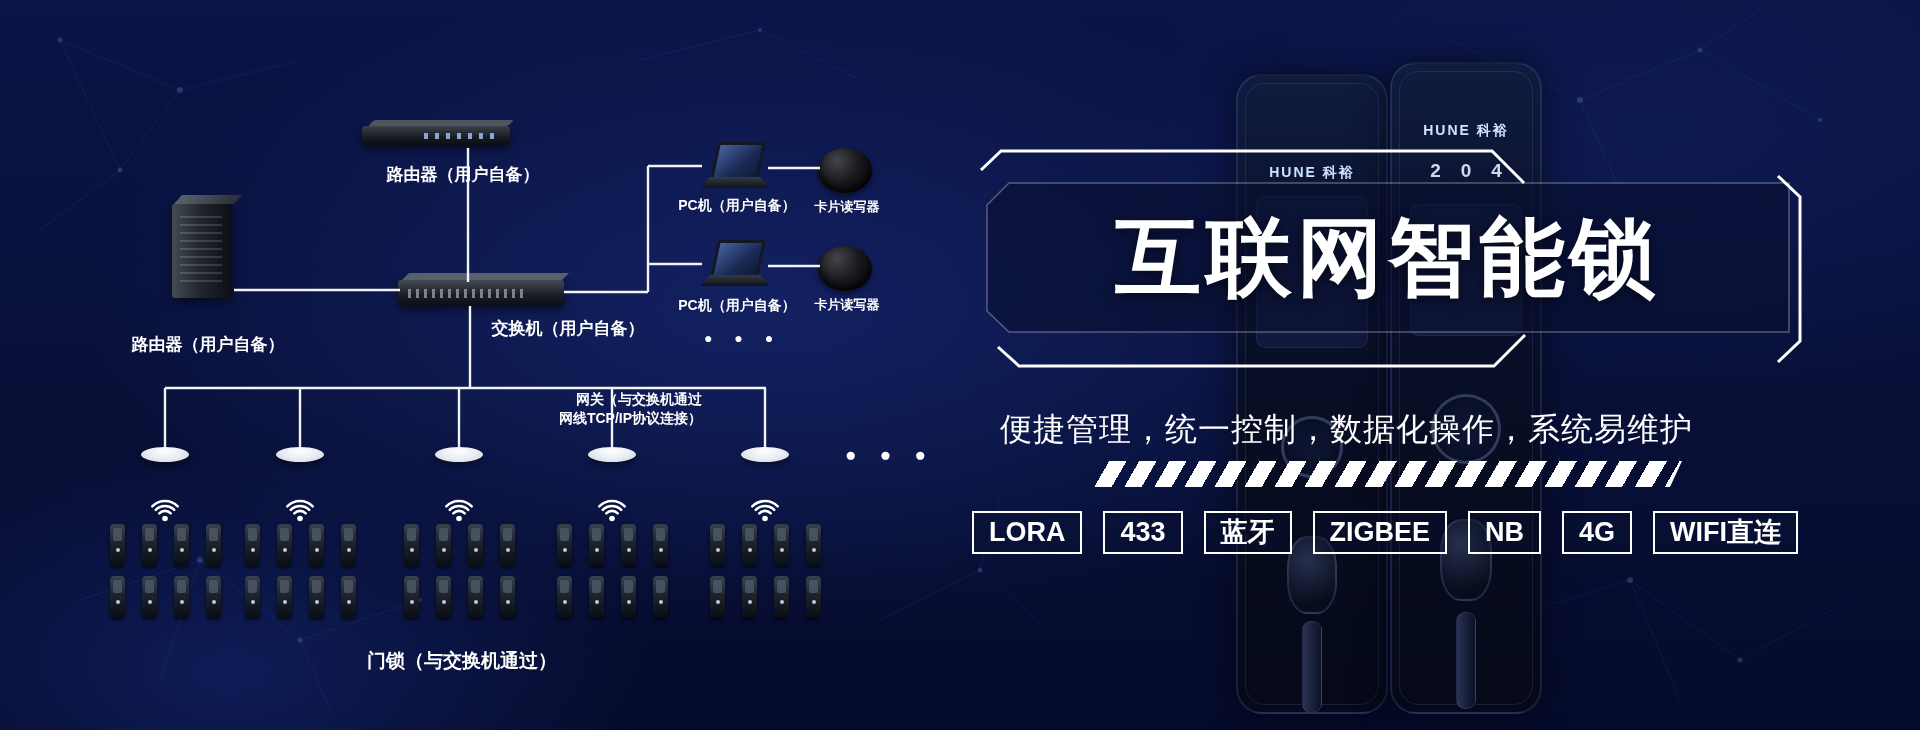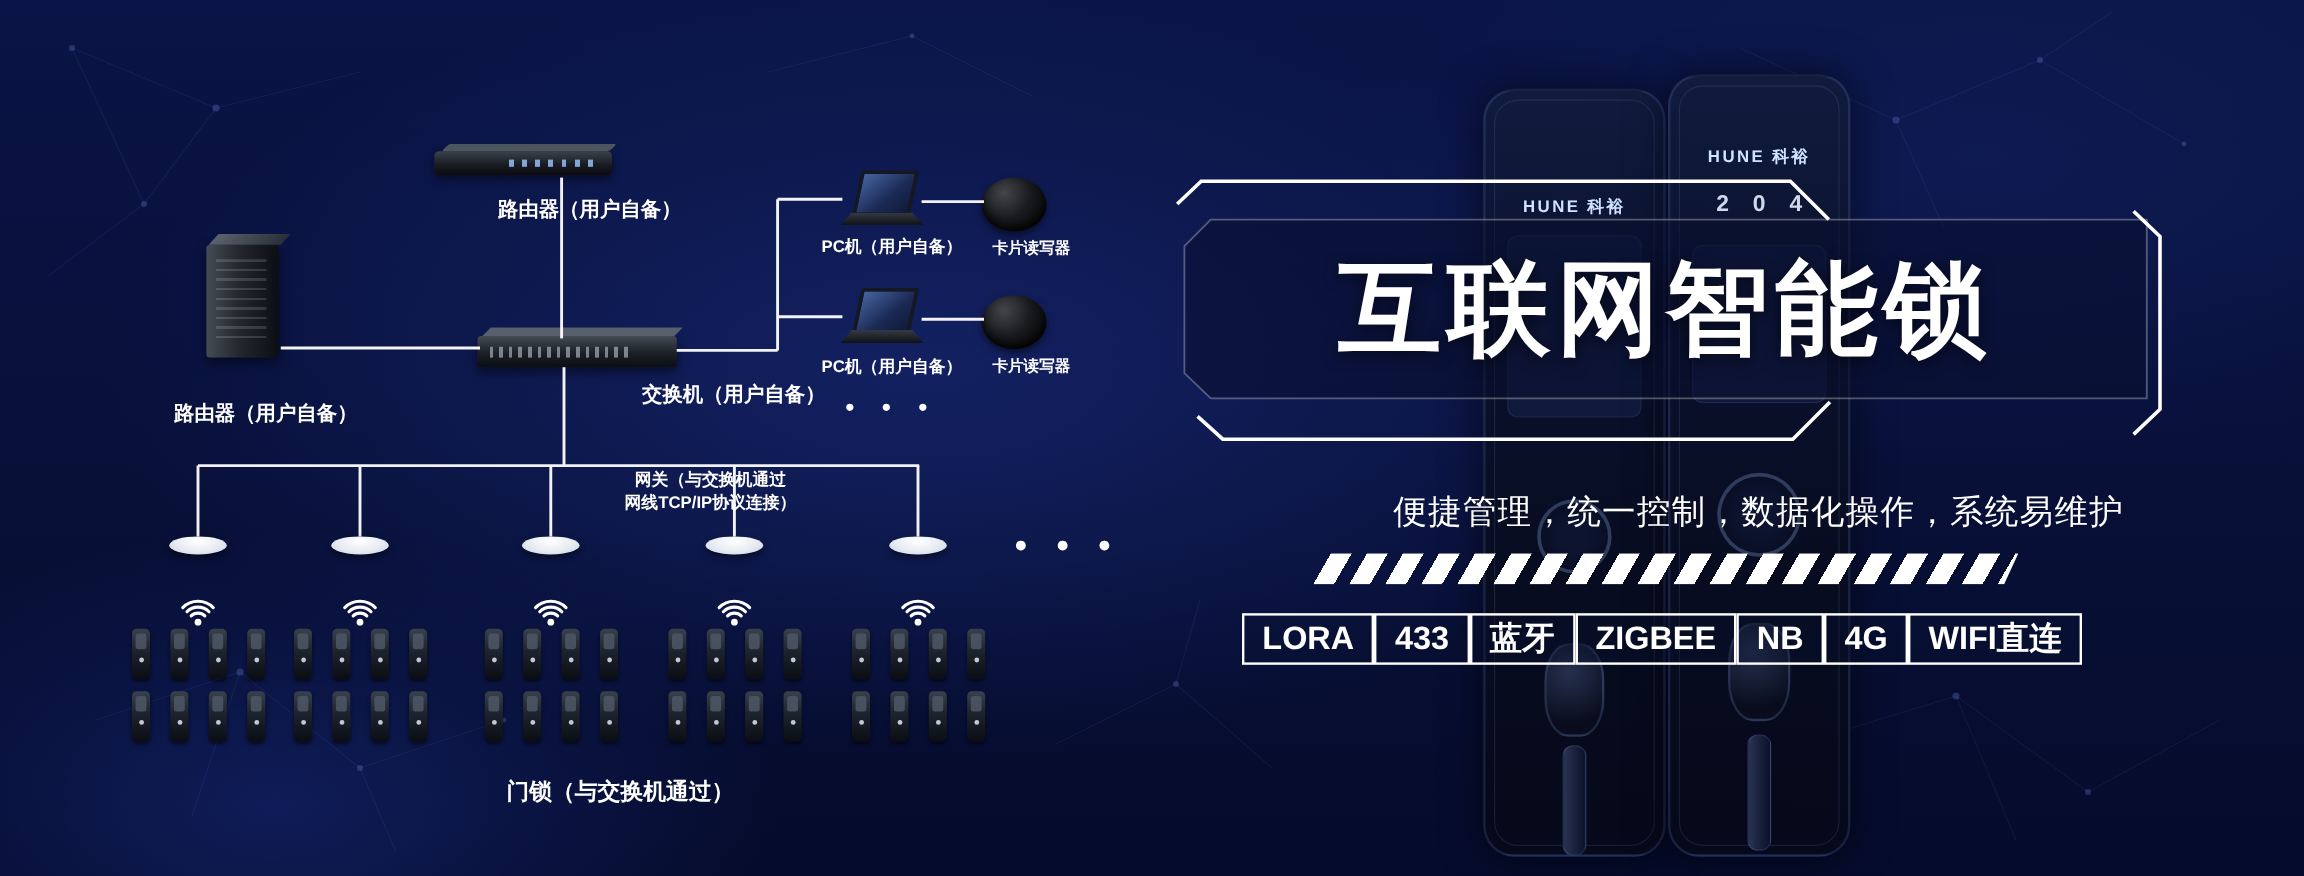--- a/index.html
+++ b/index.html
@@ -7,21 +7,21 @@
     position:relative;width:1920px;height:730px;overflow:hidden;
     font-family:"Liberation Sans","DejaVu Sans",sans-serif;
     background:
       radial-gradient(1100px 520px at 40% 42%, #132162 0%, rgba(19,33,98,0) 62%),
       radial-gradient(900px 430px at 86% 18%, #0e1a52 0%, rgba(14,26,82,0) 60%),
       radial-gradient(700px 380px at 12% 92%, #0f1c57 0%, rgba(15,28,87,0) 60%),
       linear-gradient(180deg,#0a1446 0%, #081038 55%, #050b2b 100%);
   }
   .abs{position:absolute;}
   svg.layer{position:absolute;left:0;top:0;pointer-events:none;}
-  .lbl{position:absolute;color:#fff;font-weight:700;text-align:right;line-height:1.35;}
+  .lbl{position:absolute;color:#fff;font-weight:700;text-align:center;line-height:1.35;}
 
   
   .server{left:172px;top:204px;width:60px;height:94px;border-radius:3px;
     background:linear-gradient(90deg,#454c55 0%,#23272e 45%,#0c0e12 100%);
     box-shadow:0 4px 10px rgba(0,0,0,.5);}
   .server::before{content:"";position:absolute;left:2px;top:-9px;width:100%;height:9px;background:linear-gradient(90deg,#5a626c,#2a2f36);transform:skewX(-42deg);transform-origin:bottom left;}
   .server::after{content:"";position:absolute;left:8px;top:12px;right:10px;bottom:12px;
     background:repeating-linear-gradient(180deg,rgba(255,255,255,.14) 0 2px,transparent 2px 8px);}
   .router{left:362px;top:126px;width:148px;height:20px;border-radius:4px;
     background:linear-gradient(180deg,#3b424b 0%,#171a20 60%,#0a0c10 100%);box-shadow:0 3px 8px rgba(0,0,0,.5);}
@@ -66,25 +66,25 @@
   .panel .ring{position:absolute;left:50%;border-radius:50%;border:3px solid rgba(140,170,230,.3);
     background:radial-gradient(circle,#0c1430 30%,#060a1c 100%);transform:translateX(-50%);}
   .panel .knob{position:absolute;left:50%;transform:translateX(-50%);border-radius:50%;
     background:radial-gradient(circle at 40% 30%,#26304e,#080c1c 75%);border:2px solid rgba(130,160,230,.2);}
   .panel .handle{position:absolute;left:50%;transform:translateX(-50%);width:18px;border-radius:9px;
     background:linear-gradient(90deg,#2a3352,#0b1128);border:1px solid rgba(140,170,255,.15);}
 
   
   .title{left:1028px;top:200px;width:720px;text-align:center;color:#fff;font-size:86px;font-weight:800;
     letter-spacing:5px;text-shadow:0 3px 12px rgba(0,0,0,.55);white-space:nowrap;}
-  .subtitle{left:1000px;top:408px;width:770px;text-align:right;color:#fff;font-size:28px;font-weight:500;letter-spacing:1px;white-space:nowrap;font-family:Liberation Serif, serif;}
+  .subtitle{left:1000px;top:408px;width:770px;text-align:left;color:#fff;font-size:32px;font-weight:500;letter-spacing:1px;white-space:nowrap;font-family:Liberation Serif, serif;}
   .hazard{left:1086px;top:461px;width:596px;height:26px;
     background:repeating-linear-gradient(300deg,#ffffff 0 15px,rgba(255,255,255,0) 15px 26px);
     clip-path:polygon(12px 0,100% 0,calc(100% - 12px) 100%,0 100%);}
-  .tagrow{left:1004px;top:511px;width:762px;display:flex;justify-content:center;}
+  .tagrow{left:1004px;top:511px;width:762px;display:flex;justify-content:center;gap:21px;}
   .tag{border:2.5px solid #fff;color:#fff;font-size:27px;font-weight:700;padding:2px 15px;line-height:1.3;
     background:rgba(10,18,50,.35);white-space:nowrap;}
   .cta{left:960px;top:567px;width:762px;text-align:center;color:#fff;font-size:31px;font-weight:600;letter-spacing:2px;white-space:nowrap;}
 </style>
 </head>
 <body>
 
 <div id="stage">
 
   <svg class="layer" width="1920" height="730">
@@ -210,21 +210,21 @@
     </g>
   </svg>
 
   <div class="abs gateway" style="left:141px;top:447px;"></div>
   <div class="abs gateway" style="left:276px;top:447px;"></div>
   <div class="abs gateway" style="left:435px;top:447px;"></div>
   <div class="abs gateway" style="left:588px;top:447px;"></div>
   <div class="abs gateway" style="left:741px;top:447px;"></div>
   <div class="dots" style="left:845px;top:444px;font-size:19px;">● ● ●</div>
 
-  <div class="lbl" style="left:482px;top:390px;width:220px;font-size:14px;text-align:center;">
+  <div class="lbl" style="left:482px;top:390px;width:220px;font-size:14px;text-align:right;">
     <div>网关（与交换机通过</div>
     <div>网线TCP/IP协议连接）</div>
   </div>
 
   <div class="lock-group" style="left:110px;top:524px;">
     <div class="lock-row">
         <div class="lock"></div>
         <div class="lock"></div>
         <div class="lock"></div>
         <div class="lock"></div>

